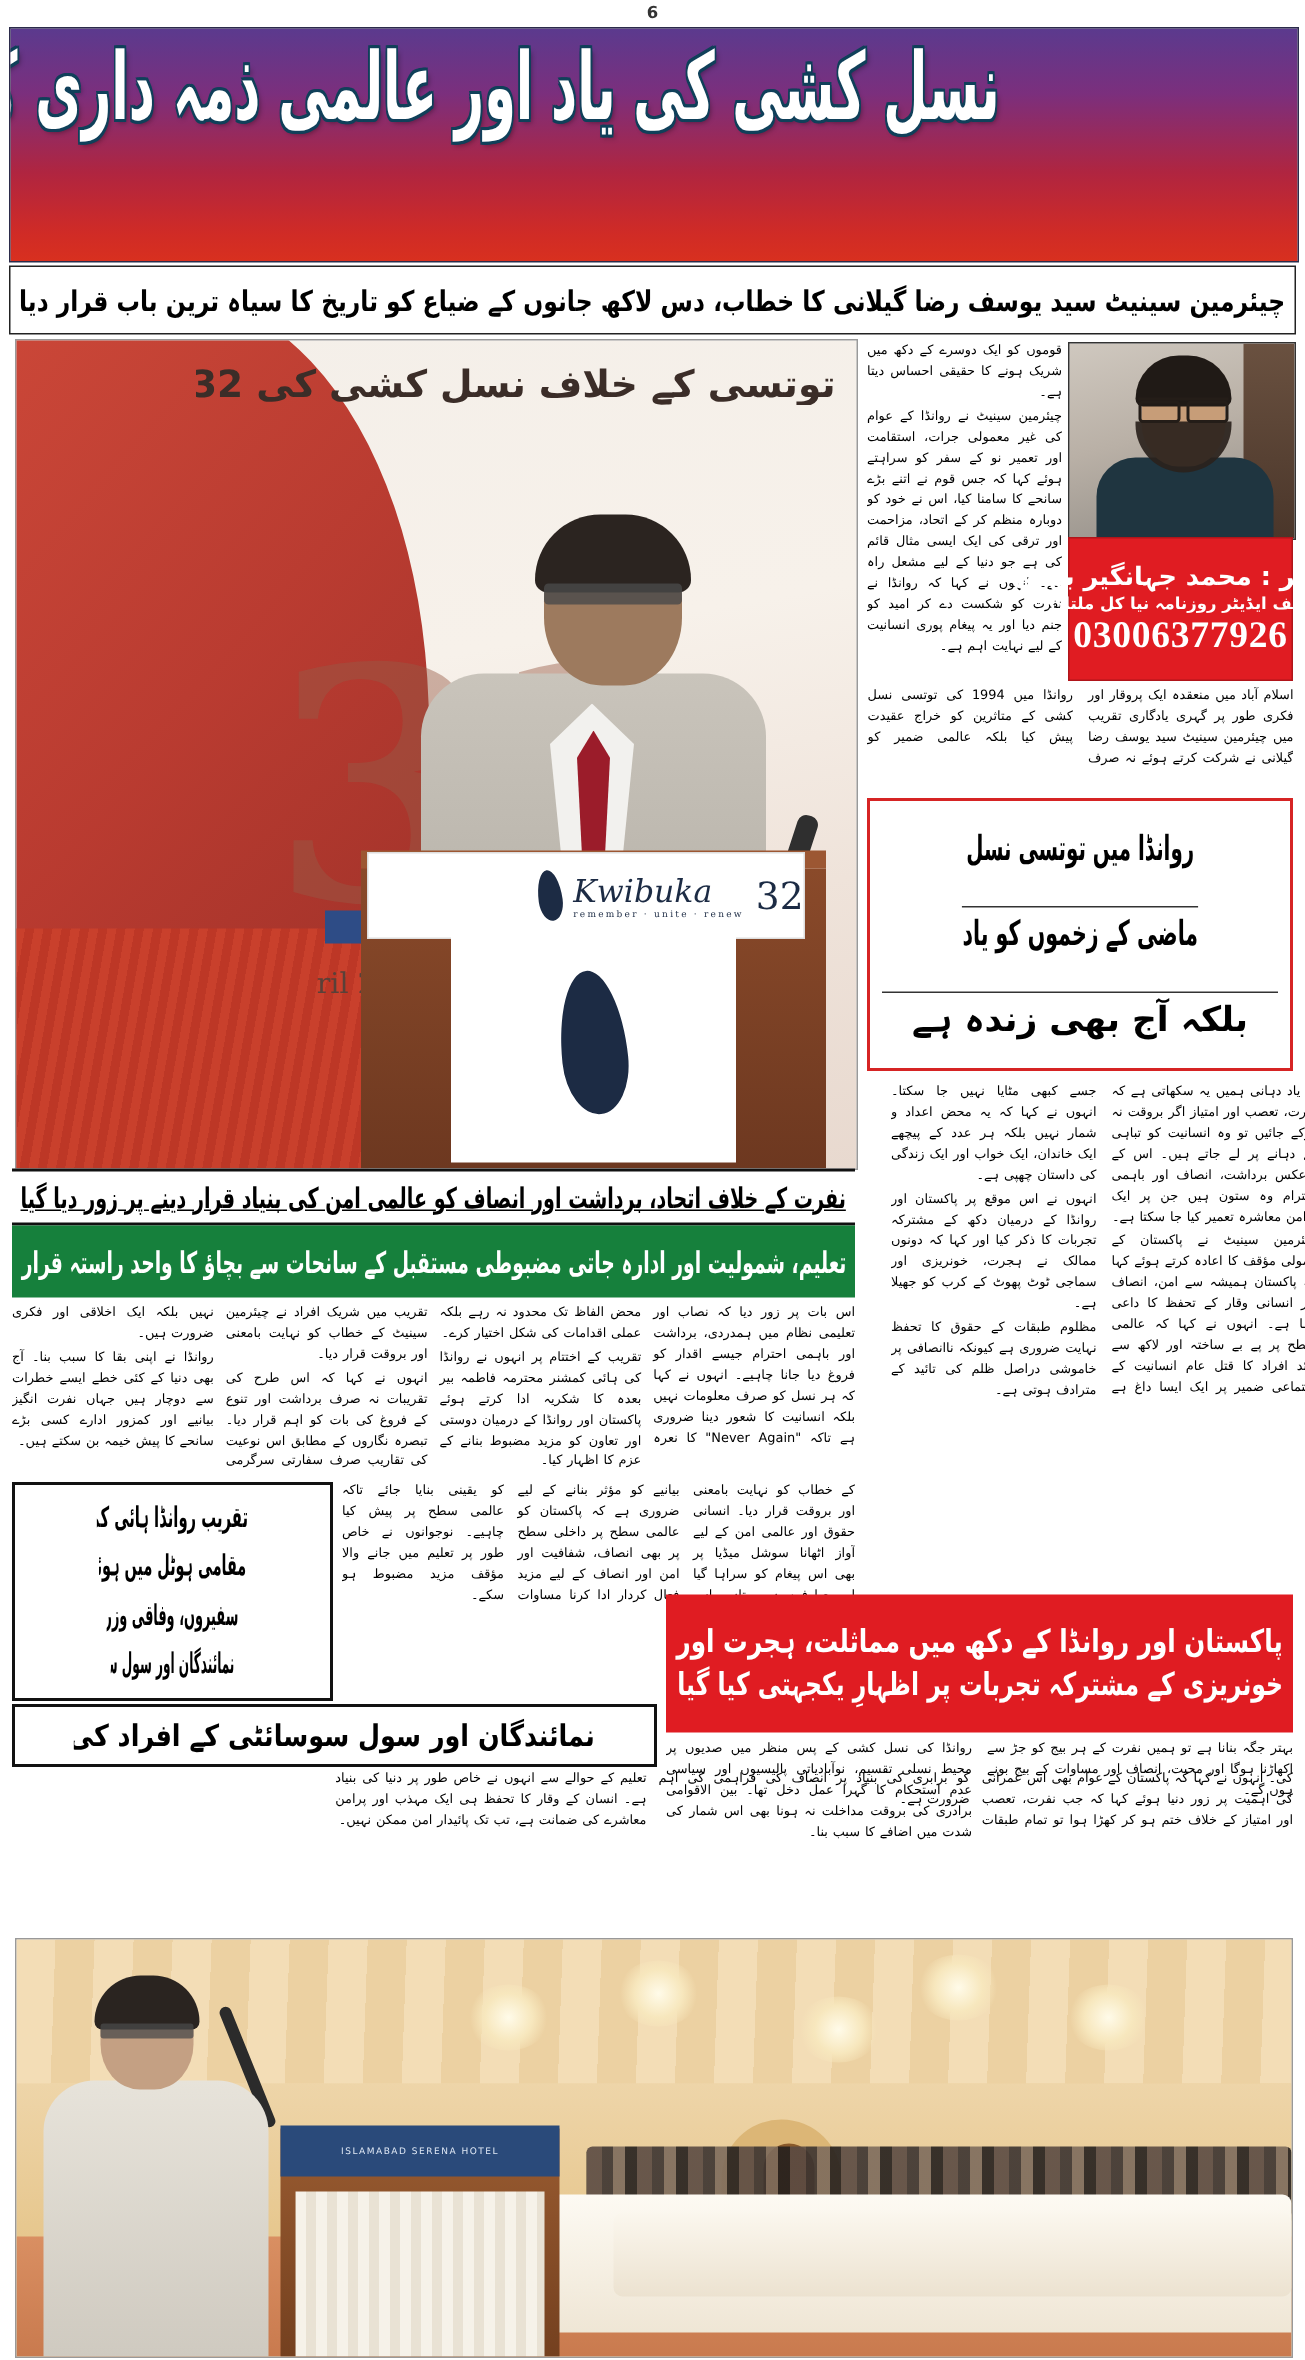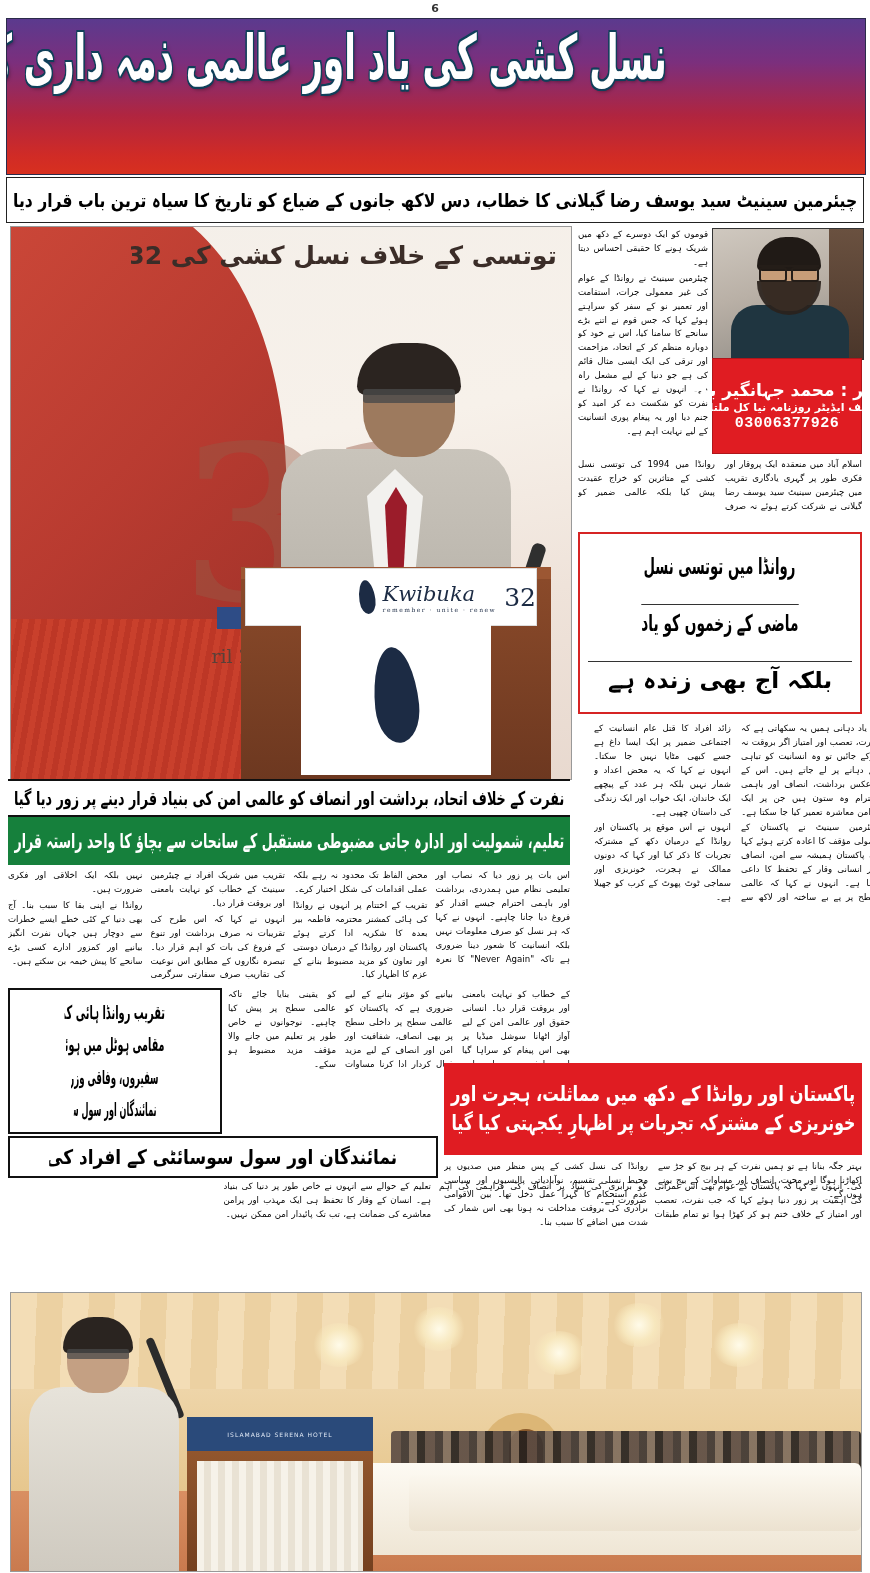--- a/index.html
+++ b/index.html
@@ -118,41 +118,41 @@
   .ap-wall{position:absolute;top:0;right:0;width:34px;height:130px;background:linear-gradient(180deg,#6a5140,#4a362a);}
 
   .author-box{
     position:absolute;top:358px;left:712px;width:150px;height:96px;
     background:#e01c22;border:1px solid #b0151a;color:#fff;
     display:flex;flex-direction:column;align-items:center;justify-content:center;
     padding:2px 4px;box-sizing:border-box;gap:1px;
   }
   .author-box .ab1{font-size:17px;font-weight:bold;white-space:nowrap;}
   .author-box .ab2{font-size:11px;font-weight:bold;white-space:nowrap;}
-  .author-box .ab3{font-size:15px;font-weight:bold;direction:ltr;letter-spacing:.5px;
-     font-family:Liberation Mono, monospace;}
+  .author-box .ab3{font-size:25px;font-weight:bold;direction:ltr;letter-spacing:.5px;
+     font-family:Liberation Serif, serif;}
 
   
   .deck-red{
     position:absolute;top:532px;left:578px;width:284px;height:182px;
     border:2px solid #d62424;background:#fff;box-sizing:border-box;
     padding:6px 8px;display:flex;flex-direction:column;justify-content:space-around;
   }
   .deck-red .dl{
     font-size:23px;font-weight:bold;text-align:center;white-space:nowrap;
     overflow:hidden;line-height:1.25;
   }
   .deck-red .dl+.dl{border-top:1px solid #333;padding-top:4px;}
 
   
   .deck-black{
     position:absolute;top:779px;left:8px;width:562px;height:34px;
     border-top:2px solid #111;border-bottom:2px solid #111;background:#fff;
     display:flex;align-items:center;justify-content:center;
-    font-size:19px;font-weight:bold;white-space:nowrap;overflow:hidden;
+    font-size:19px;font-weight:bold;white-space:nowrap;overflow:hidden;text-decoration:underline;
   }
 
   
   .band-green{
     position:absolute;top:817px;left:8px;width:562px;height:48px;
     background:#16803c;color:#fff;
     display:flex;align-items:center;justify-content:center;
     font-size:20px;font-weight:bold;white-space:nowrap;overflow:hidden;
   }
 
@@ -309,20 +309,21 @@
   <div class="deck-red">
     <div class="dl" style="display: inline-block; transform-origin: center center; transform: scaleX(0.574514);">روانڈا میں توتسی نسل کشی کی برسی،</div>
     <div class="dl" style="display: inline-block; transform-origin: center center; transform: scaleX(0.596413);">ماضی کے زخموں کو یاد رکھنے کا عالمی</div>
     <div class="dl" style="display: inline-block; transform-origin: center center;">بلکہ آج بھی زندہ ہے</div>
   </div>
 
   <div class="txtblk cols2" id="bodyRightMid">
     <p>یہ یاد دہانی ہمیں یہ سکھاتی ہے کہ نفرت، تعصب اور امتیاز اگر بروقت نہ روکے جائیں تو وہ انسانیت کو تباہی کے دہانے پر لے جاتے ہیں۔ اس کے برعکس برداشت، انصاف اور باہمی احترام وہ ستون ہیں جن پر ایک پرامن معاشرہ تعمیر کیا جا سکتا ہے۔</p>
     <p>چیئرمین سینیٹ نے پاکستان کے اصولی مؤقف کا اعادہ کرتے ہوئے کہا کہ پاکستان ہمیشہ سے امن، انصاف اور انسانی وقار کے تحفظ کا داعی رہا ہے۔ انہوں نے کہا کہ عالمی سطح پر پے بے ساختہ اور لاکھ سے زائد افراد کا قتل عام انسانیت کے اجتماعی ضمیر پر ایک ایسا داغ ہے جسے کبھی مٹایا نہیں جا سکتا۔ انہوں نے کہا کہ یہ محض اعداد و شمار نہیں بلکہ ہر عدد کے پیچھے ایک خاندان، ایک خواب اور ایک زندگی کی داستان چھپی ہے۔</p>
     <p>انہوں نے اس موقع پر پاکستان اور روانڈا کے درمیان دکھ کے مشترکہ تجربات کا ذکر کیا اور کہا کہ دونوں ممالک نے ہجرت، خونریزی اور سماجی ٹوٹ پھوٹ کے کرب کو جھیلا ہے۔</p>
+    <p>مظلوم طبقات کے حقوق کا تحفظ نہایت ضروری ہے کیونکہ ناانصافی پر خاموشی دراصل ظلم کی تائید کے مترادف ہوتی ہے۔</p>
   </div>
 
   <div class="deck-black">
     <span style="display: inline-block; transform-origin: center center; transform: scaleX(0.670732);">نفرت کے خلاف اتحاد، برداشت اور انصاف کو عالمی امن کی بنیاد قرار دینے پر زور دیا گیا</span>
   </div>
 
   <div class="band-green">
     <span style="display: inline-block; transform-origin: center center; transform: scaleX(0.625711);">تعلیم، شمولیت اور ادارہ جاتی مضبوطی مستقبل کے سانحات سے بچاؤ کا واحد راستہ قرار</span>
   </div>
 

